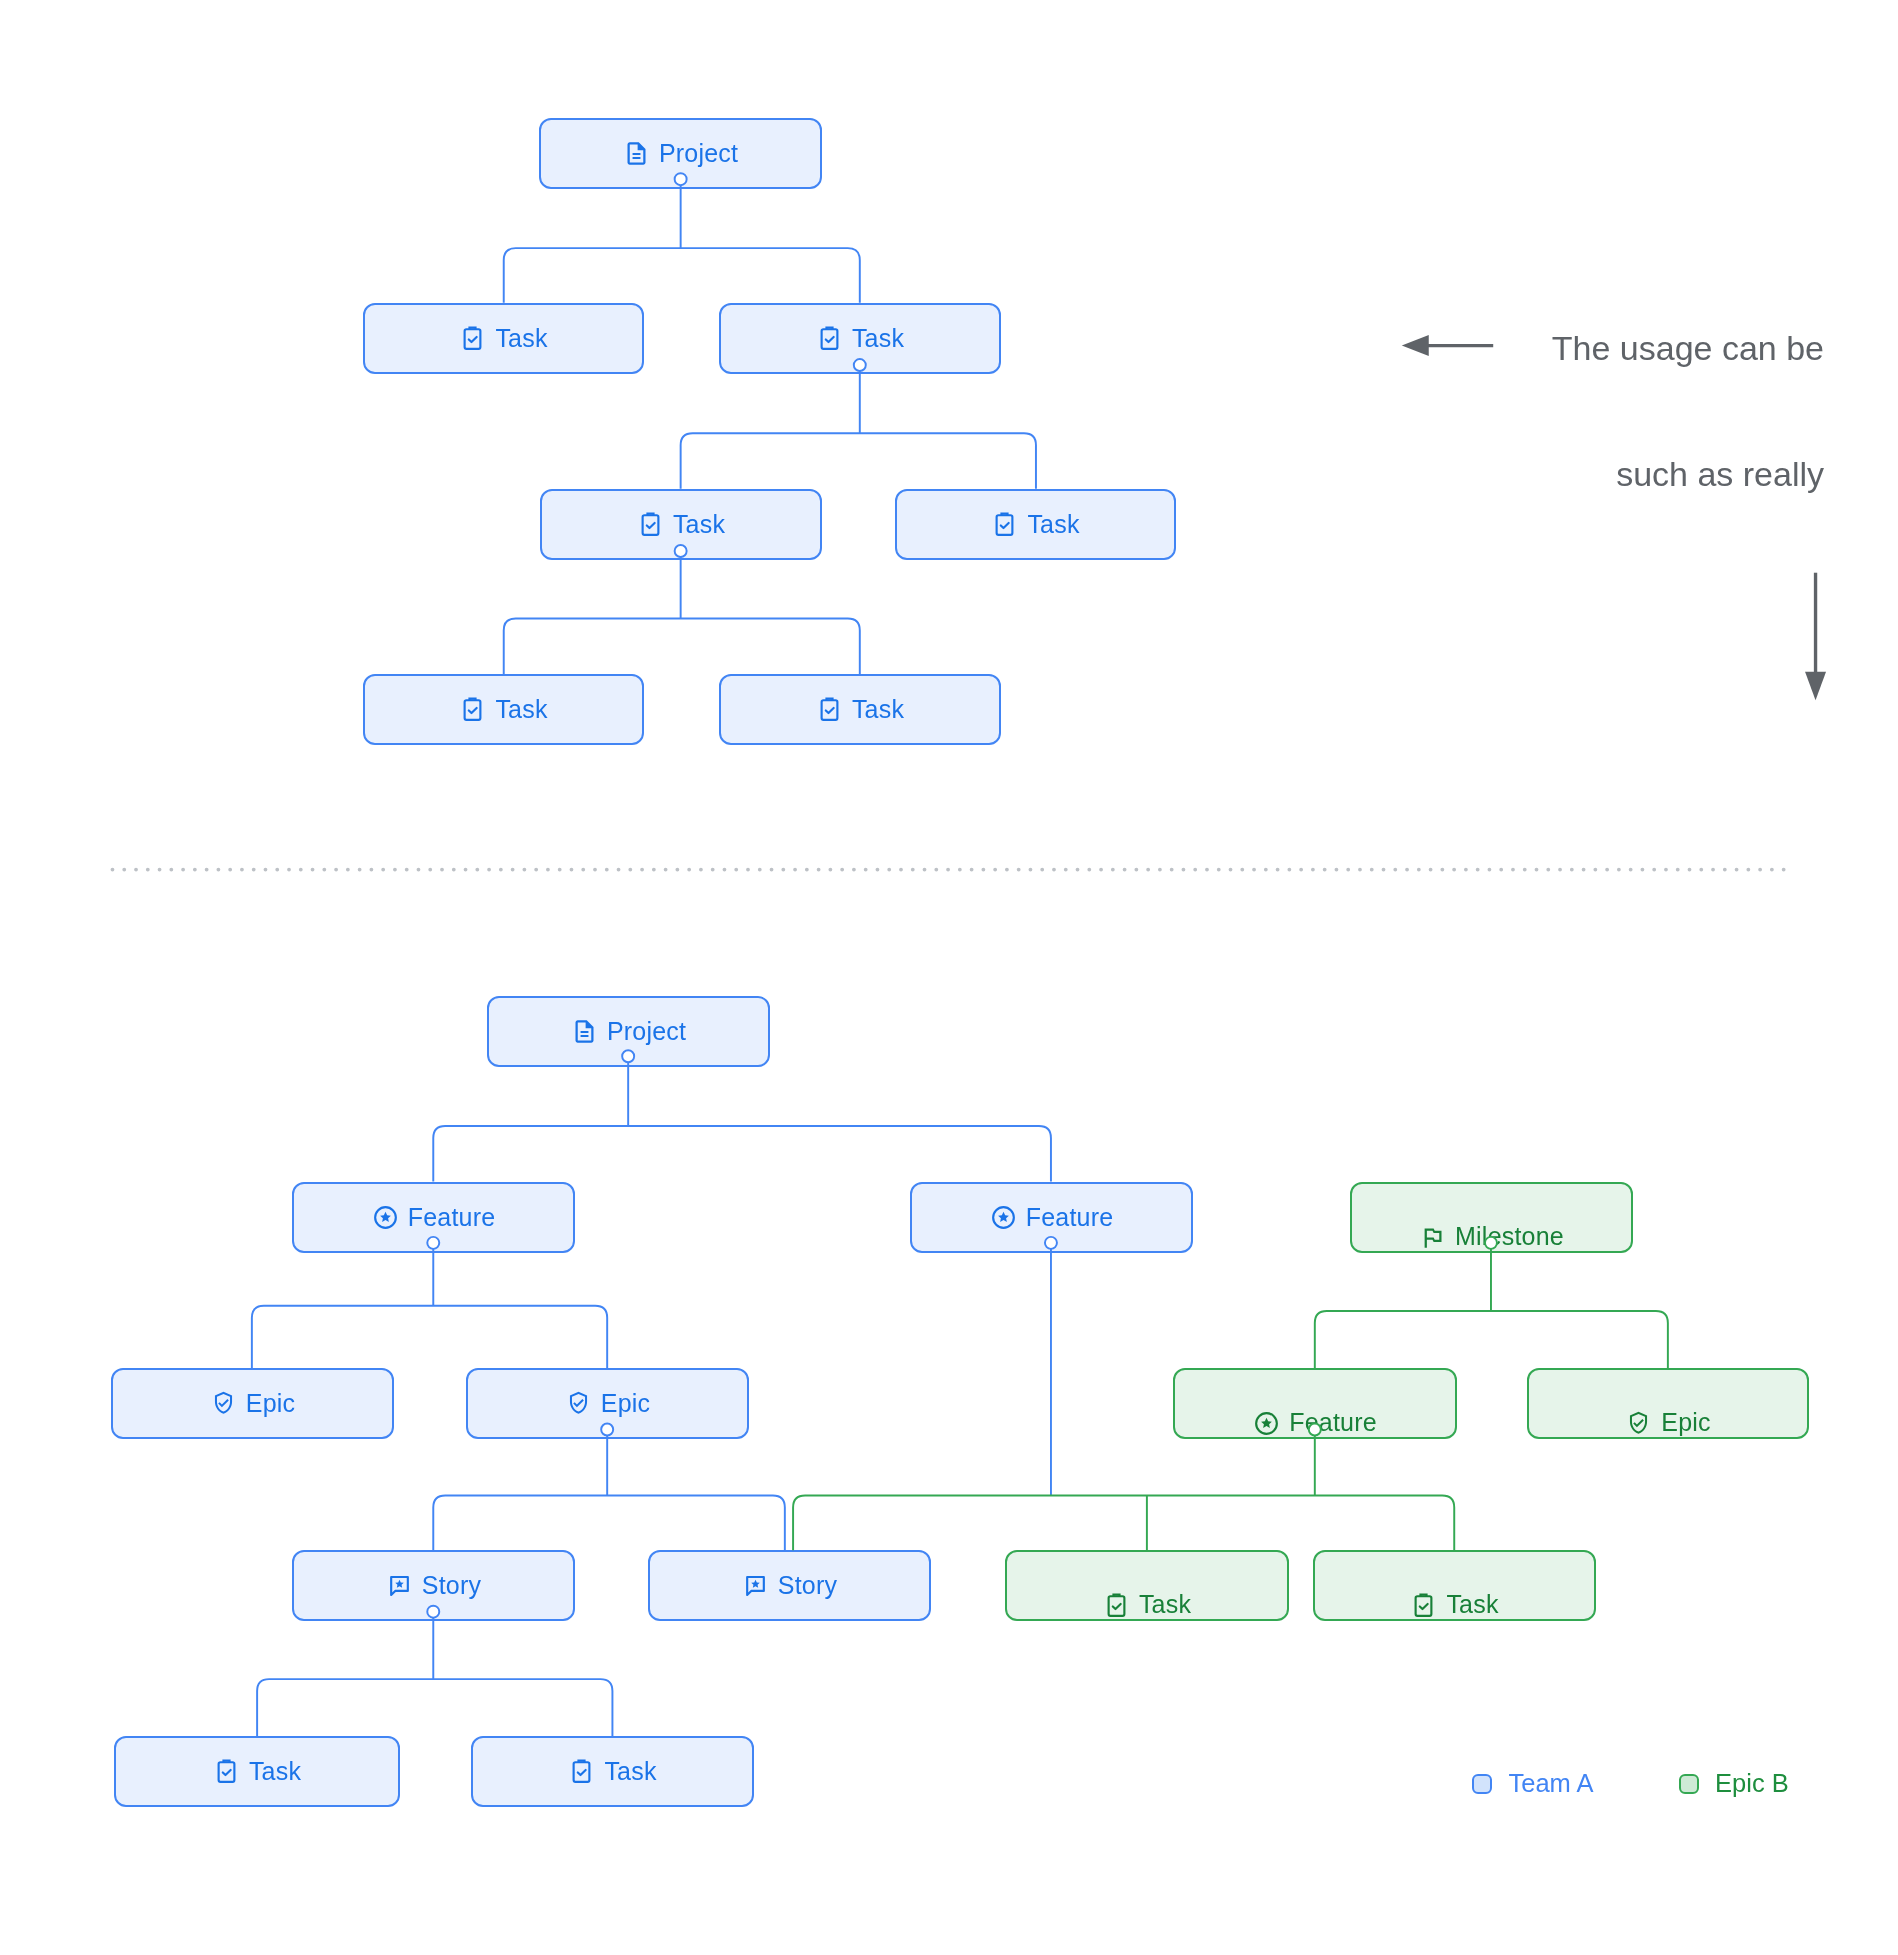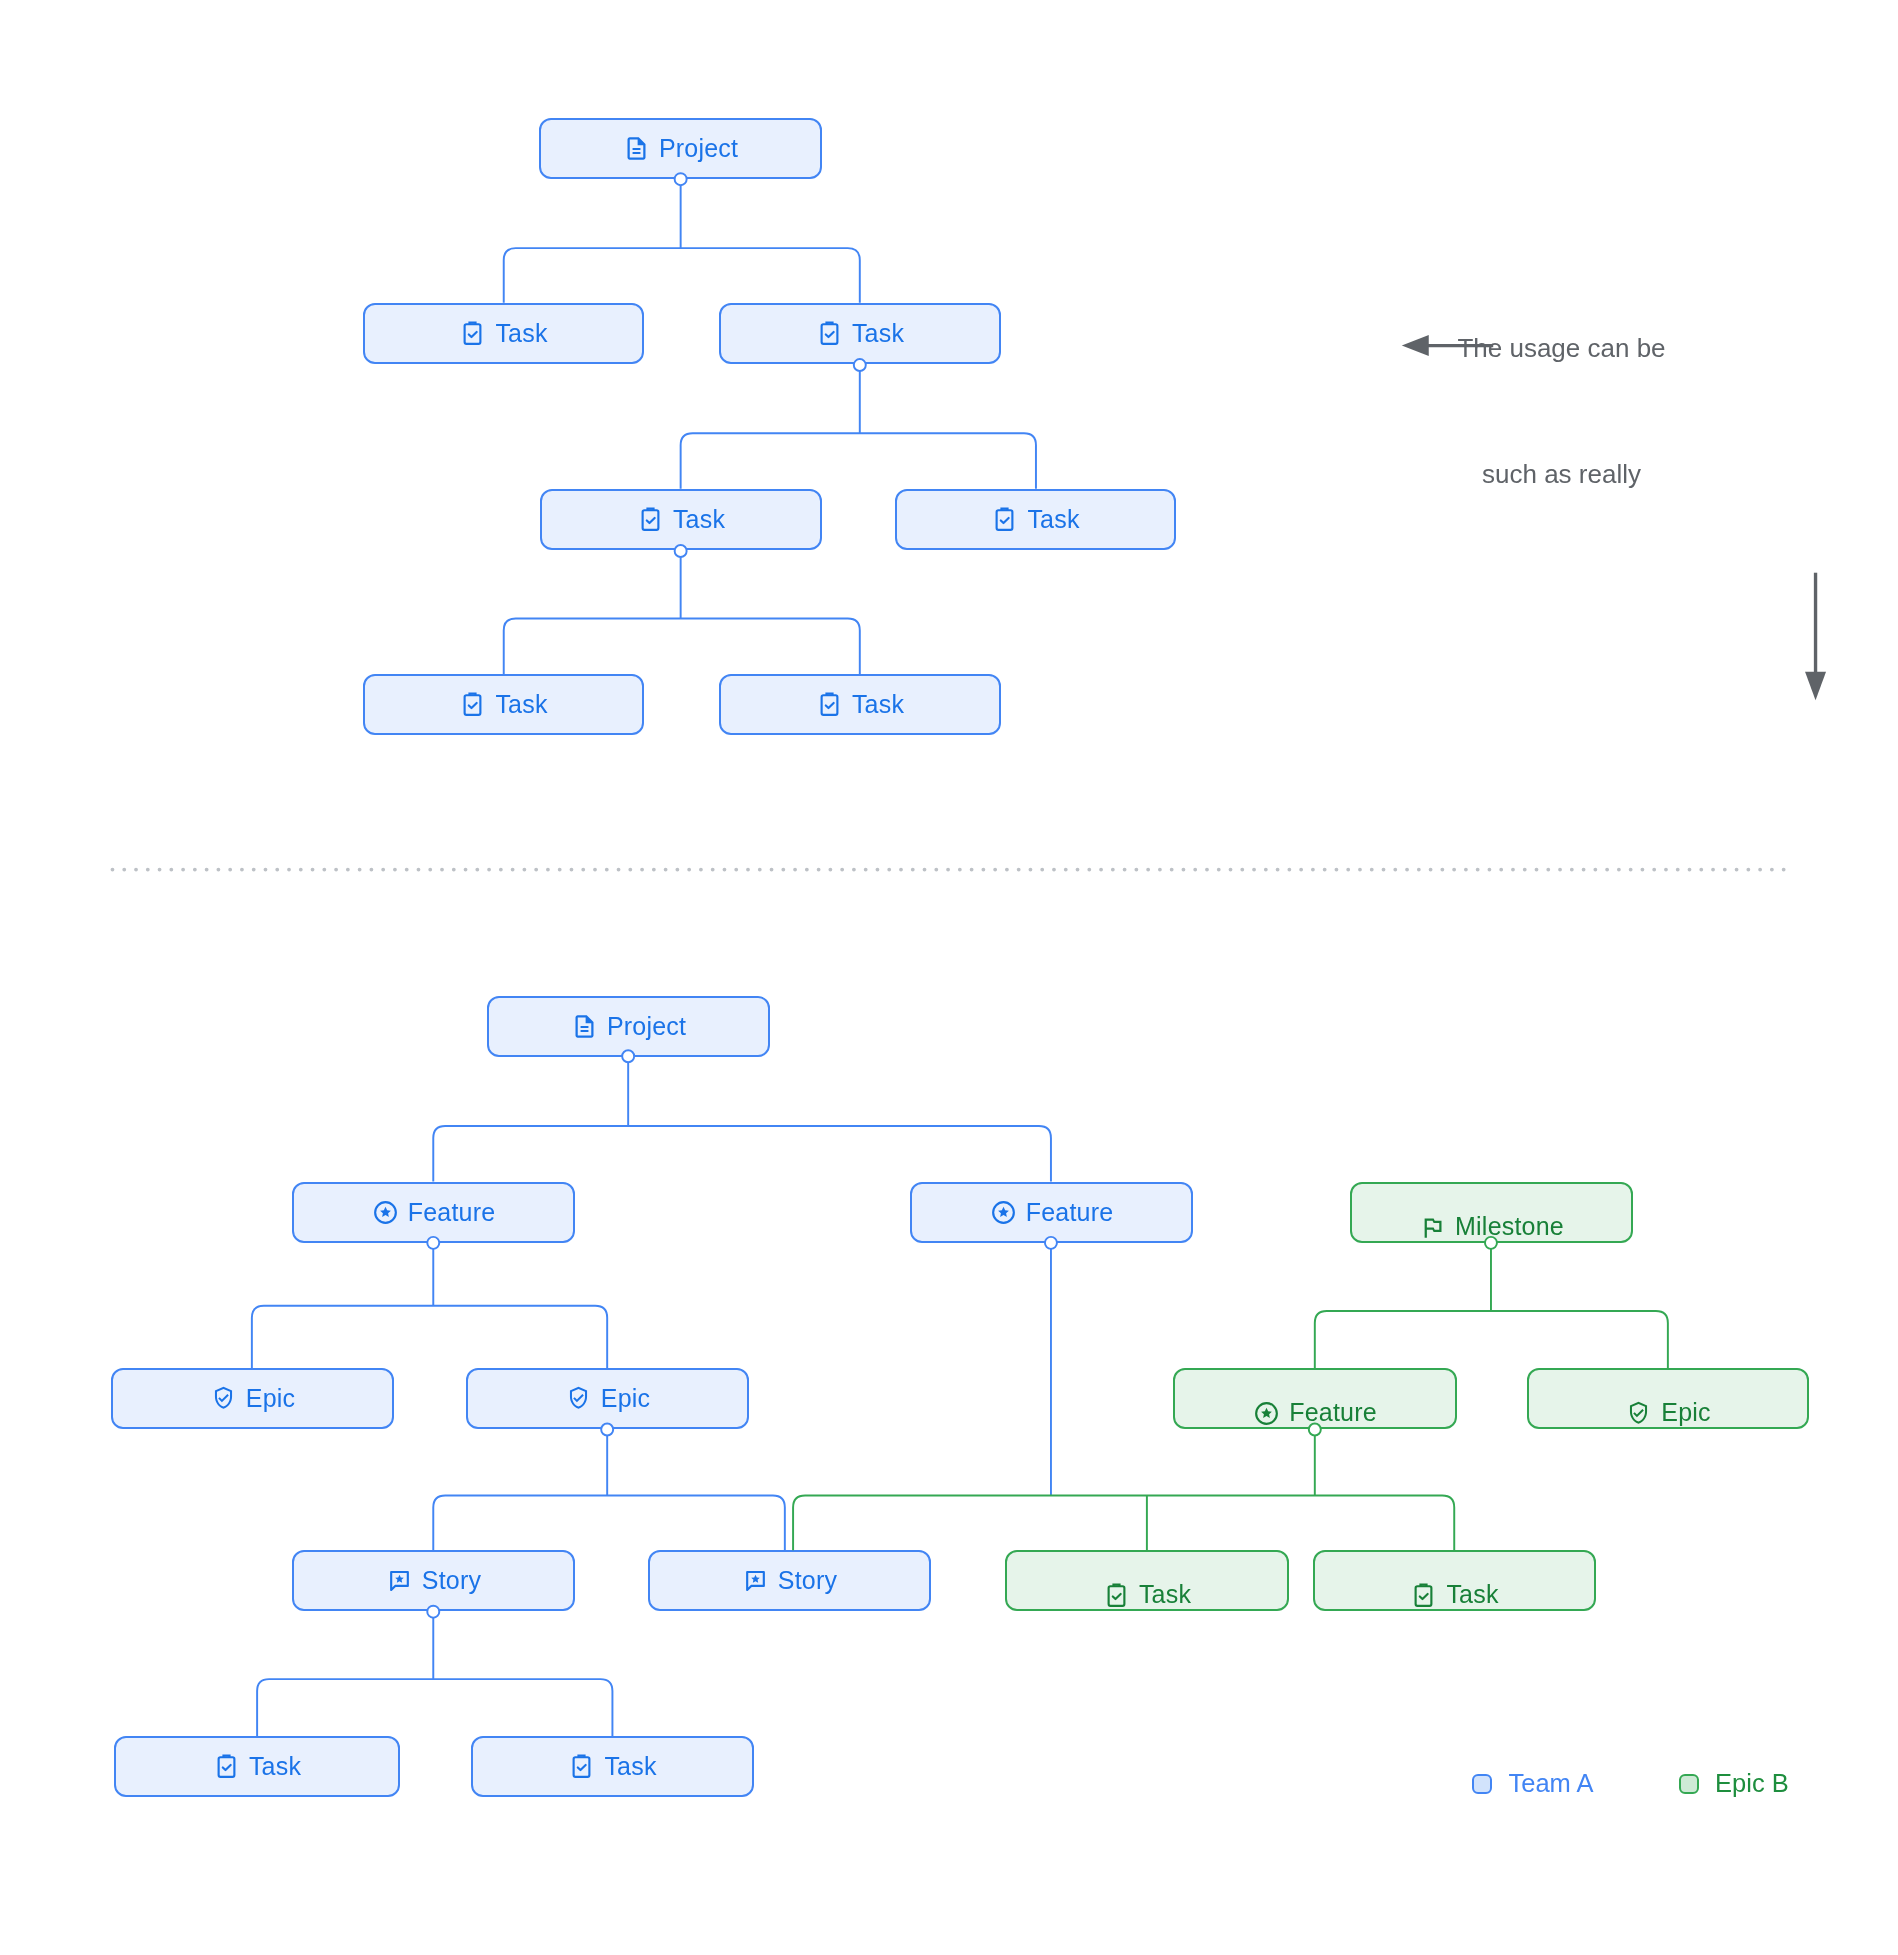--- a/index.html
+++ b/index.html
@@ -6,40 +6,40 @@
     --team-a-fill:#e8f0fe; --team-a-border:#4285f4; --team-a-text:#1a73e8;
     --team-b-fill:#e6f4ea; --team-b-border:#34a853; --team-b-text:#188038;
     --annotation-text:#5f6368; --divider:#bdc1c6;
     --legend-a-fill:#d2e3fc; --legend-a-text:#4285f4;
     --legend-b-fill:#ceead6; --legend-b-text:#1e8e3e;
   }
   html,body{margin:0;padding:0;background:#fff;}
   body{font-family:"Liberation Sans", sans-serif;}
   #canvas{position:relative;width:1898px;height:1955px;background:#fff;overflow:hidden;}
 
-  .node{position:absolute;height:61px;box-sizing:border-box;border-radius:12px;
+  .node{position:absolute;height:71px;box-sizing:border-box;border-radius:12px;
         display:flex;align-items:center;justify-content:center;gap:9px;
         font-size:25px;font-weight:500;letter-spacing:0.2px;}
   .team-a{background:var(--team-a-fill);border:2.2px solid var(--team-a-border);color:var(--team-a-text);}
   .team-b{background:var(--team-b-fill);border:2.2px solid var(--team-b-border);color:var(--team-b-text);align-items:flex-end;}
   .ic{display:block;width:27px;height:27px;flex:0 0 auto;}
   .ic svg{width:27px;height:27px;display:block;}
   .lb{display:block;white-space:nowrap;}
 
   #wires{position:absolute;left:0;top:0;width:1898px;height:1955px;pointer-events:none;}
   .edge-a{stroke:var(--team-a-border);stroke-width:2.6;fill:none;}
   .edge-b{stroke:var(--team-b-border);stroke-width:2.6;fill:none;}
   .port-a{fill:#fff;stroke:var(--team-a-border);stroke-width:2.6;}
   .port-b{fill:#fff;stroke:var(--team-b-border);stroke-width:2.6;}
   .arrow-line{stroke:var(--annotation-text);stroke-width:4.5;fill:none;}
   .arrow-head{fill:var(--annotation-text);stroke:none;}
   .divider{stroke:var(--divider);stroke-width:5;stroke-linecap:round;stroke-dasharray:0.1 15.6;fill:none;}
 
-  .note{position:absolute;right:74px;width:525px;text-align:center;
-        color:var(--annotation-text);font-size:26px;line-height:54px;font-weight:400;}
+  .note{position:absolute;right:74px;width:525px;text-align:right;
+        color:var(--annotation-text);font-size:34px;line-height:54px;font-weight:400;}
 
   .legend{position:absolute;left:1472px;top:1769px;display:flex;align-items:flex-start;gap:85px;}
   .legend-item{display:flex;align-items:center;gap:16.5px;font-size:25.5px;font-weight:500;}
   .swatch{width:20px;height:20px;border-radius:6px;box-sizing:border-box;}
   .swatch-a{background:var(--legend-a-fill);border:2.2px solid var(--team-a-border);}
   .swatch-b{background:var(--legend-b-fill);border:2.2px solid var(--team-b-border);}
   .legend-a-label{color:var(--legend-a-text);}
   .legend-b-label{color:var(--legend-b-text);}
 </style>
 </head>

